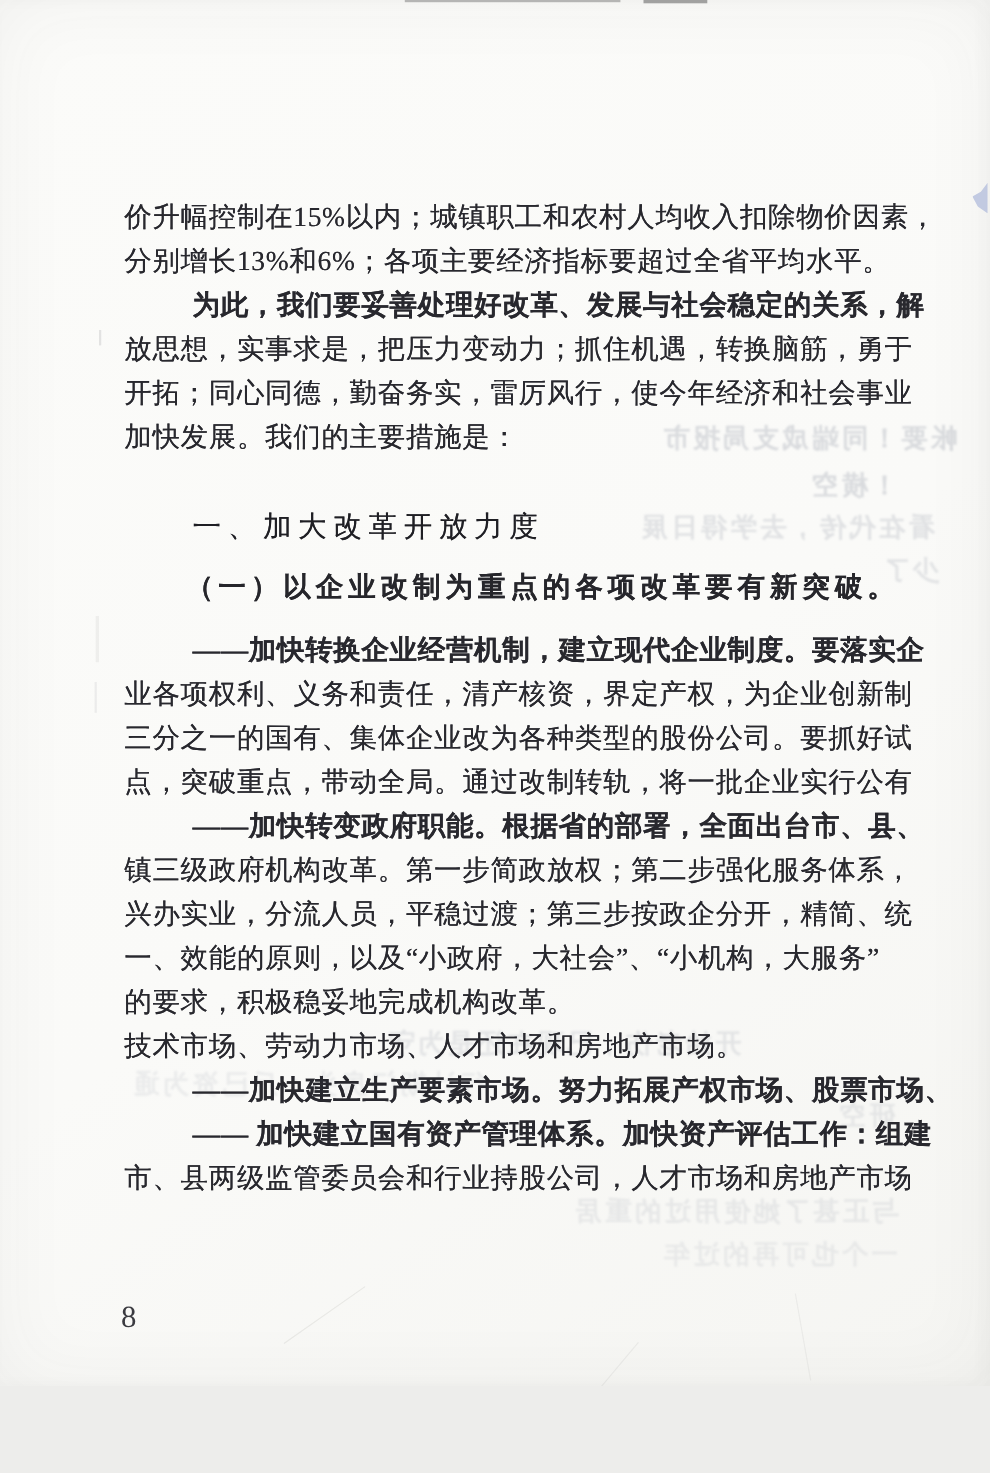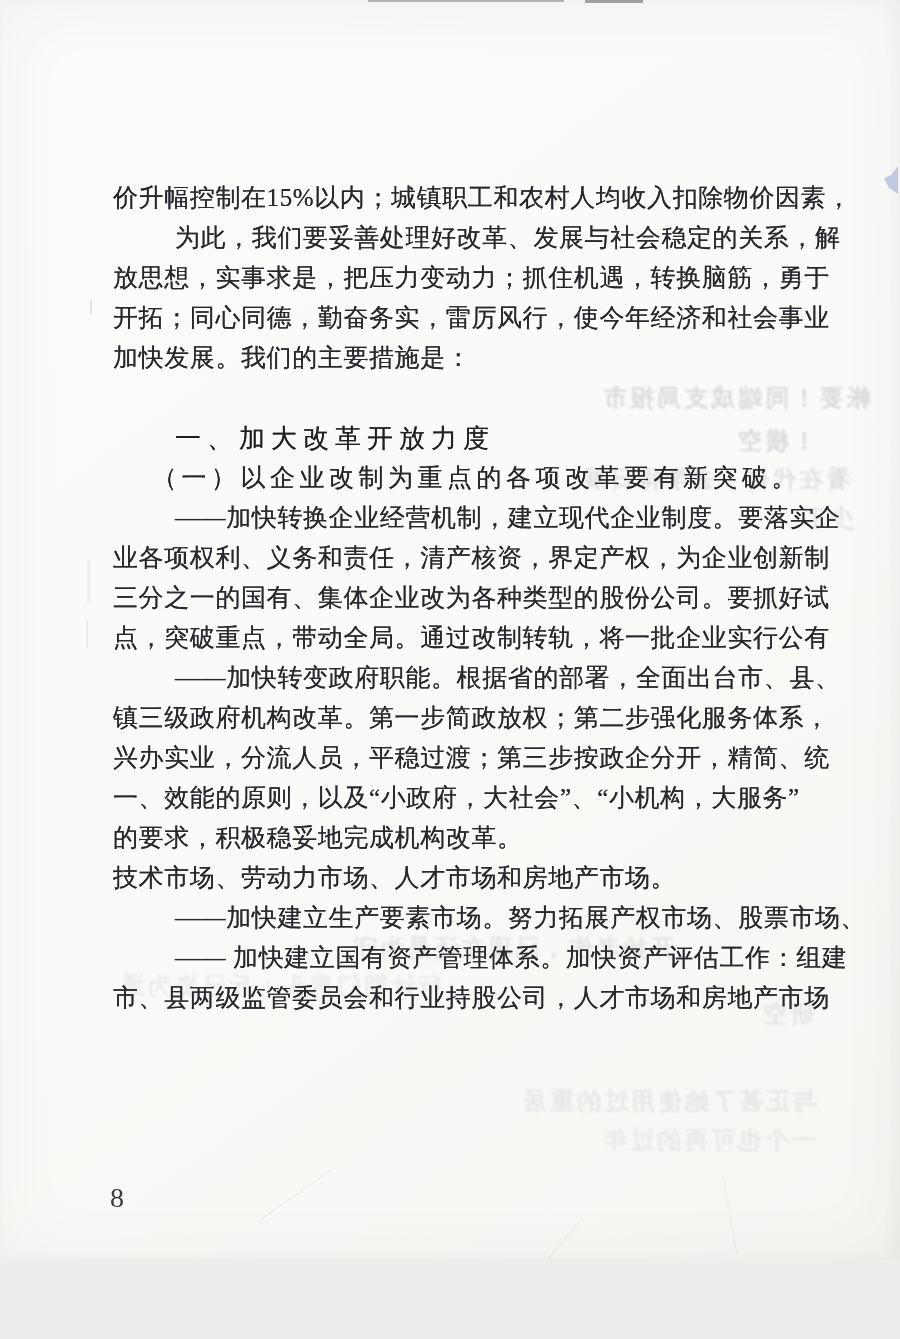--- a/index.html
+++ b/index.html
@@ -16,29 +16,29 @@
     overflow:hidden;
   }
   
   .textblock{
     position:absolute;left:113px;top:178px;width:720px;
     color:#28282e;
     font-size:25px;line-height:40px;
     text-shadow:0 0 0.5px rgba(35,35,42,0.85);
   }
   .line{margin:0;letter-spacing:0.6px;white-space:nowrap;font-weight:500;}
-  .indent{text-indent:62px;}
+  .indent{text-indent:62px;font-weight:bold;}
   .gap{height:40px;}
   .heading{
     margin:0;font-family:"Liberation Sans","DejaVu Sans",sans-serif;
     font-weight:normal;font-size:26px;letter-spacing:6px;
     text-indent:62px;line-height:40px;color:#1f1f24;white-space:nowrap;
   }
   .subheading{
-    margin:0;font-weight:400;font-size:25px;letter-spacing:4.5px;
+    margin:17px;font-weight:700;font-size:25px;letter-spacing:4.5px;
     text-indent:39px;line-height:40px;color:#26262b;white-space:nowrap;
   }
   .pagenum{
     position:absolute;left:110px;top:1182px;
     font-size:28px;color:#3a3a40;letter-spacing:1px;
   }
   
   .bleed{
     position:absolute;
     color:#8e94a2;
@@ -87,20 +87,21 @@
   <div class="bleed" style="left:580px;top:463px;opacity:0.24;">看在代传，去学得日展</div>
   <div class="bleed" style="left:800px;top:502px;opacity:0.22;">少了</div>
   <div class="bleed" style="left:350px;top:932px;opacity:0.20;">开始老伤，已现在还是为守</div>
   <div class="bleed" style="left:118px;top:970px;opacity:0.14;">行计期门房头；斤已资为通</div>
   <div class="bleed" style="left:760px;top:998px;opacity:0.18;">研空</div>
   <div class="bleed" style="left:520px;top:1085px;opacity:0.16;">与正甚了她使用过的重居</div>
   <div class="bleed" style="left:600px;top:1124px;opacity:0.14;">一个也可再的过年</div>
 
   <main class="textblock">
     <p class="line">价升幅控制在15%以内；城镇职工和农村人均收入扣除物价因素，</p>
+    <p class="line">分别增长13%和6%；各项主要经济指标要超过全省平均水平。</p>
     <p class="line indent">为此，我们要妥善处理好改革、发展与社会稳定的关系，解</p>
     <p class="line">放思想，实事求是，把压力变动力；抓住机遇，转换脑筋，勇于</p>
     <p class="line">开拓；同心同德，勤奋务实，雷厉风行，使今年经济和社会事业</p>
     <p class="line">加快发展。我们的主要措施是：</p>
 
     <div class="gap"></div>
 
     <h2 class="heading">一、加大改革开放力度</h2>
     <h3 class="subheading">（一）以企业改制为重点的各项改革要有新突破。</h3>
 

